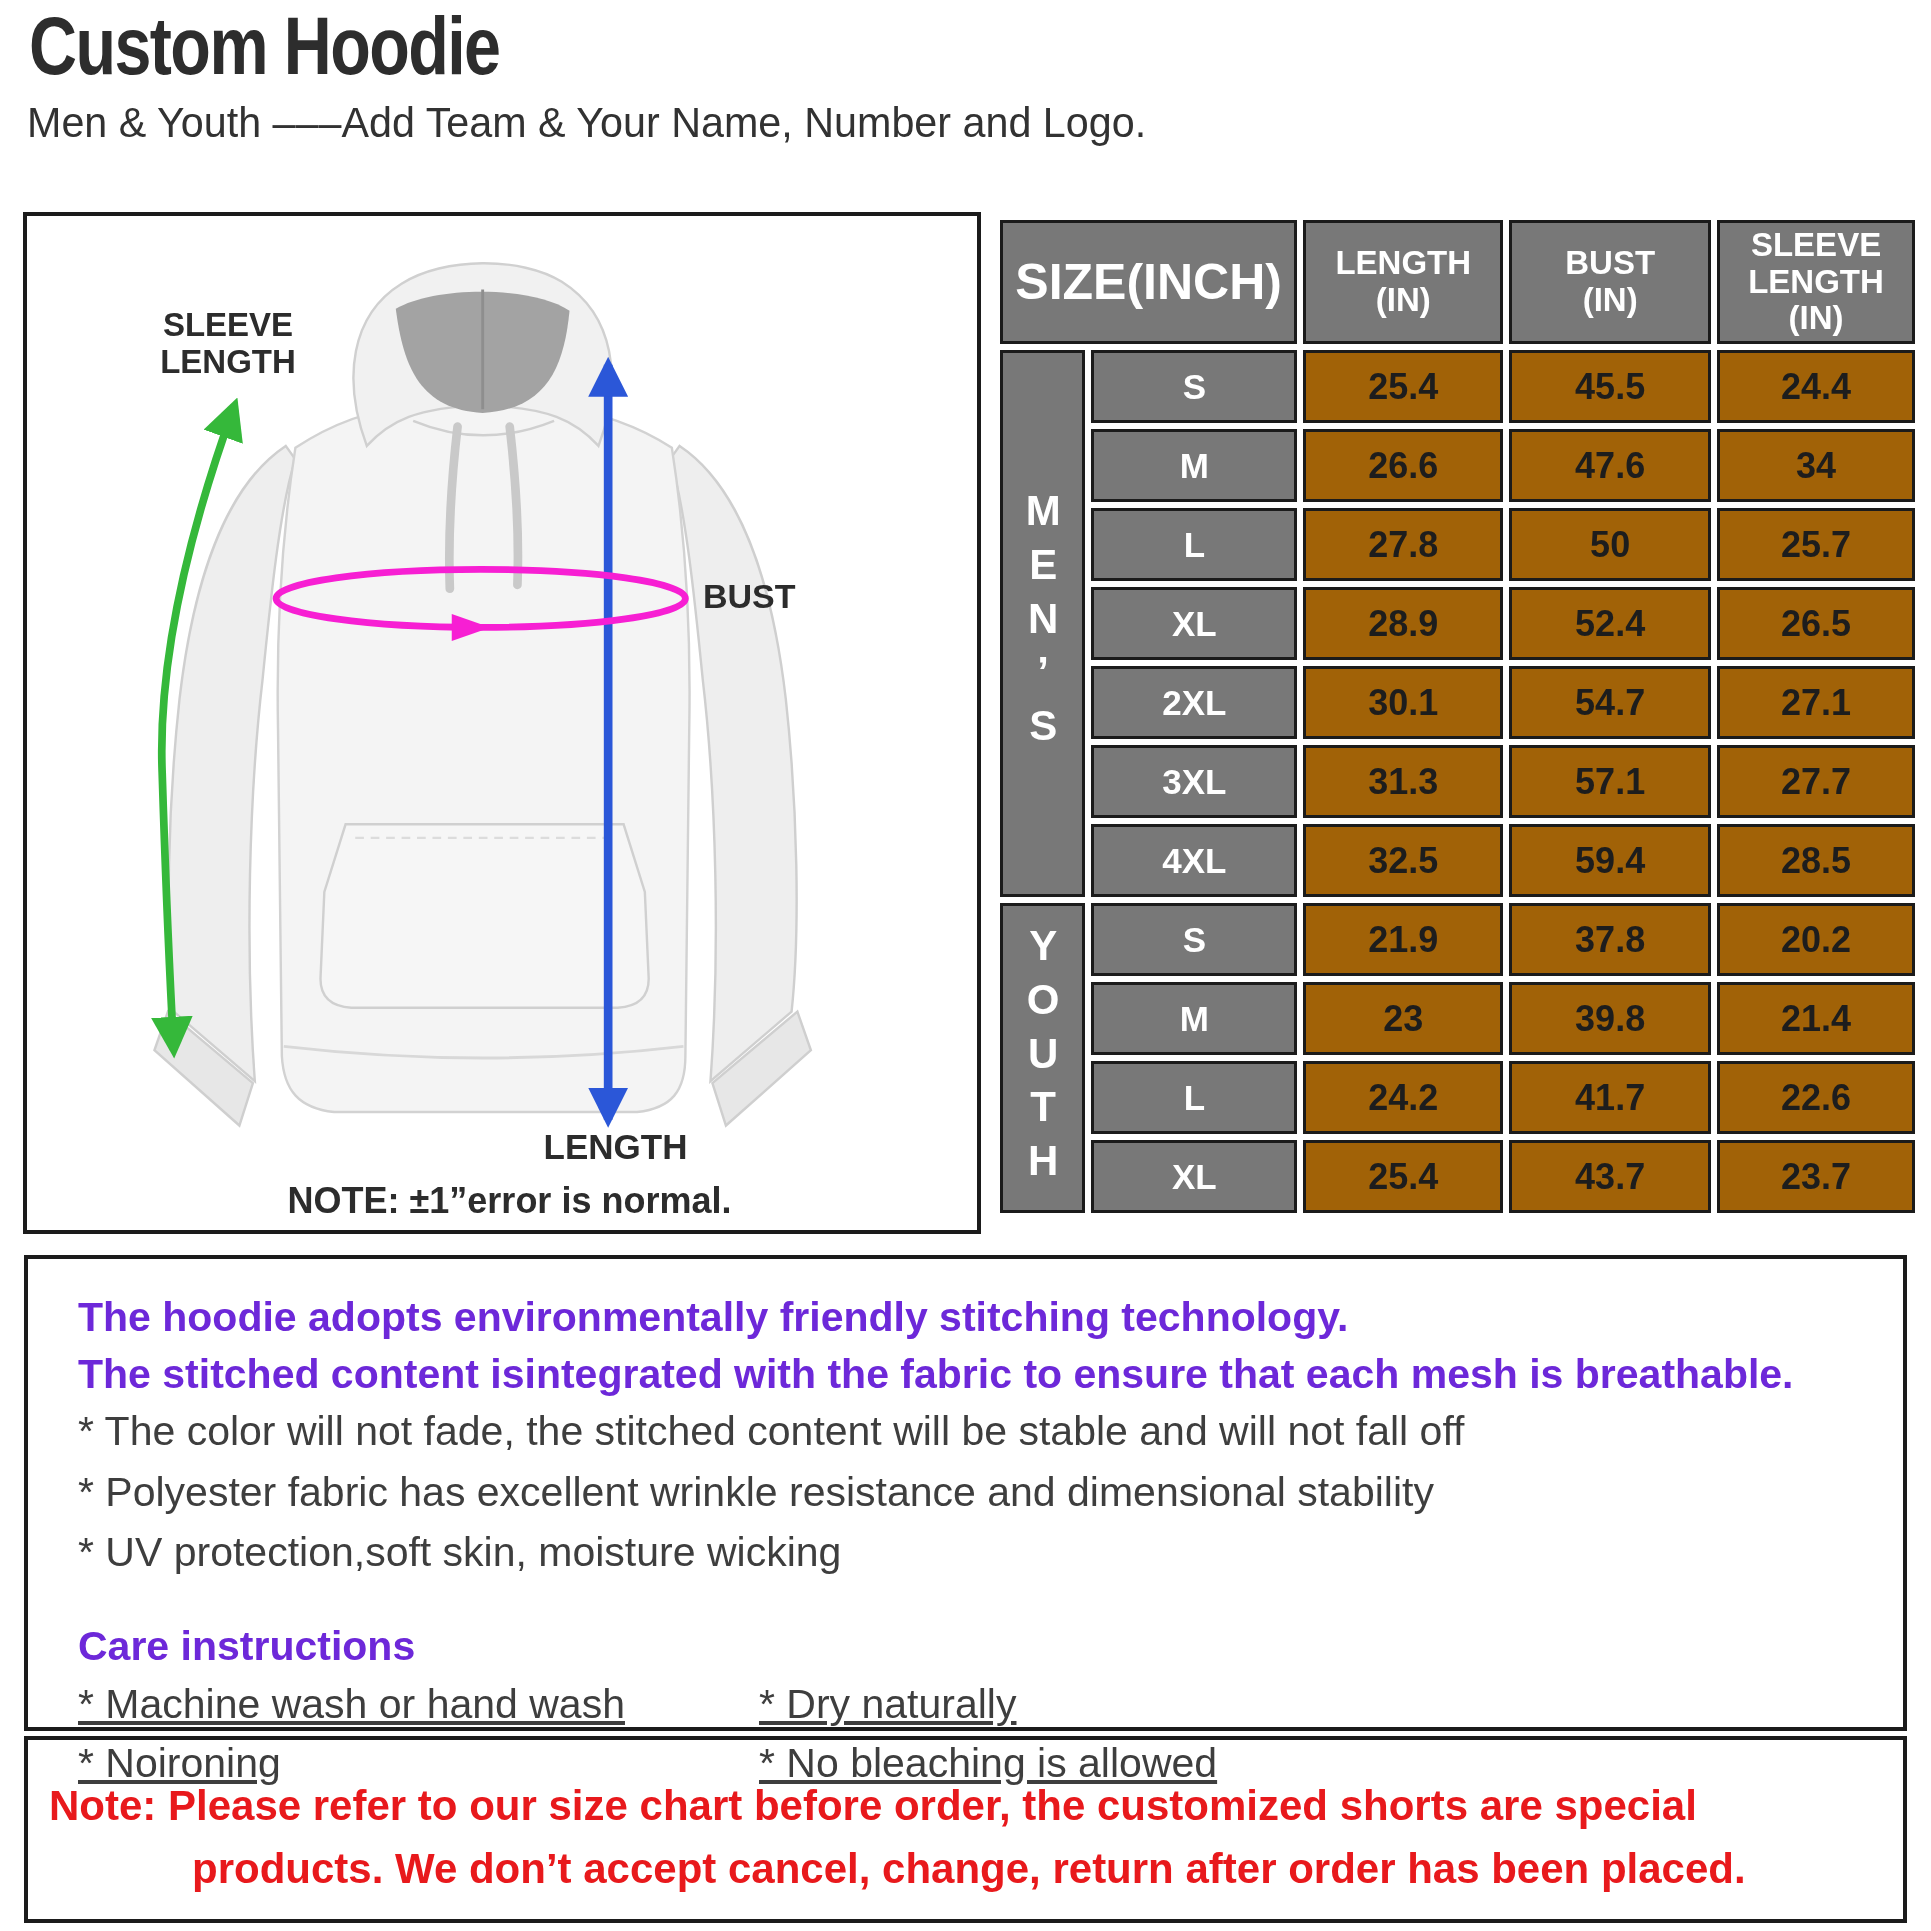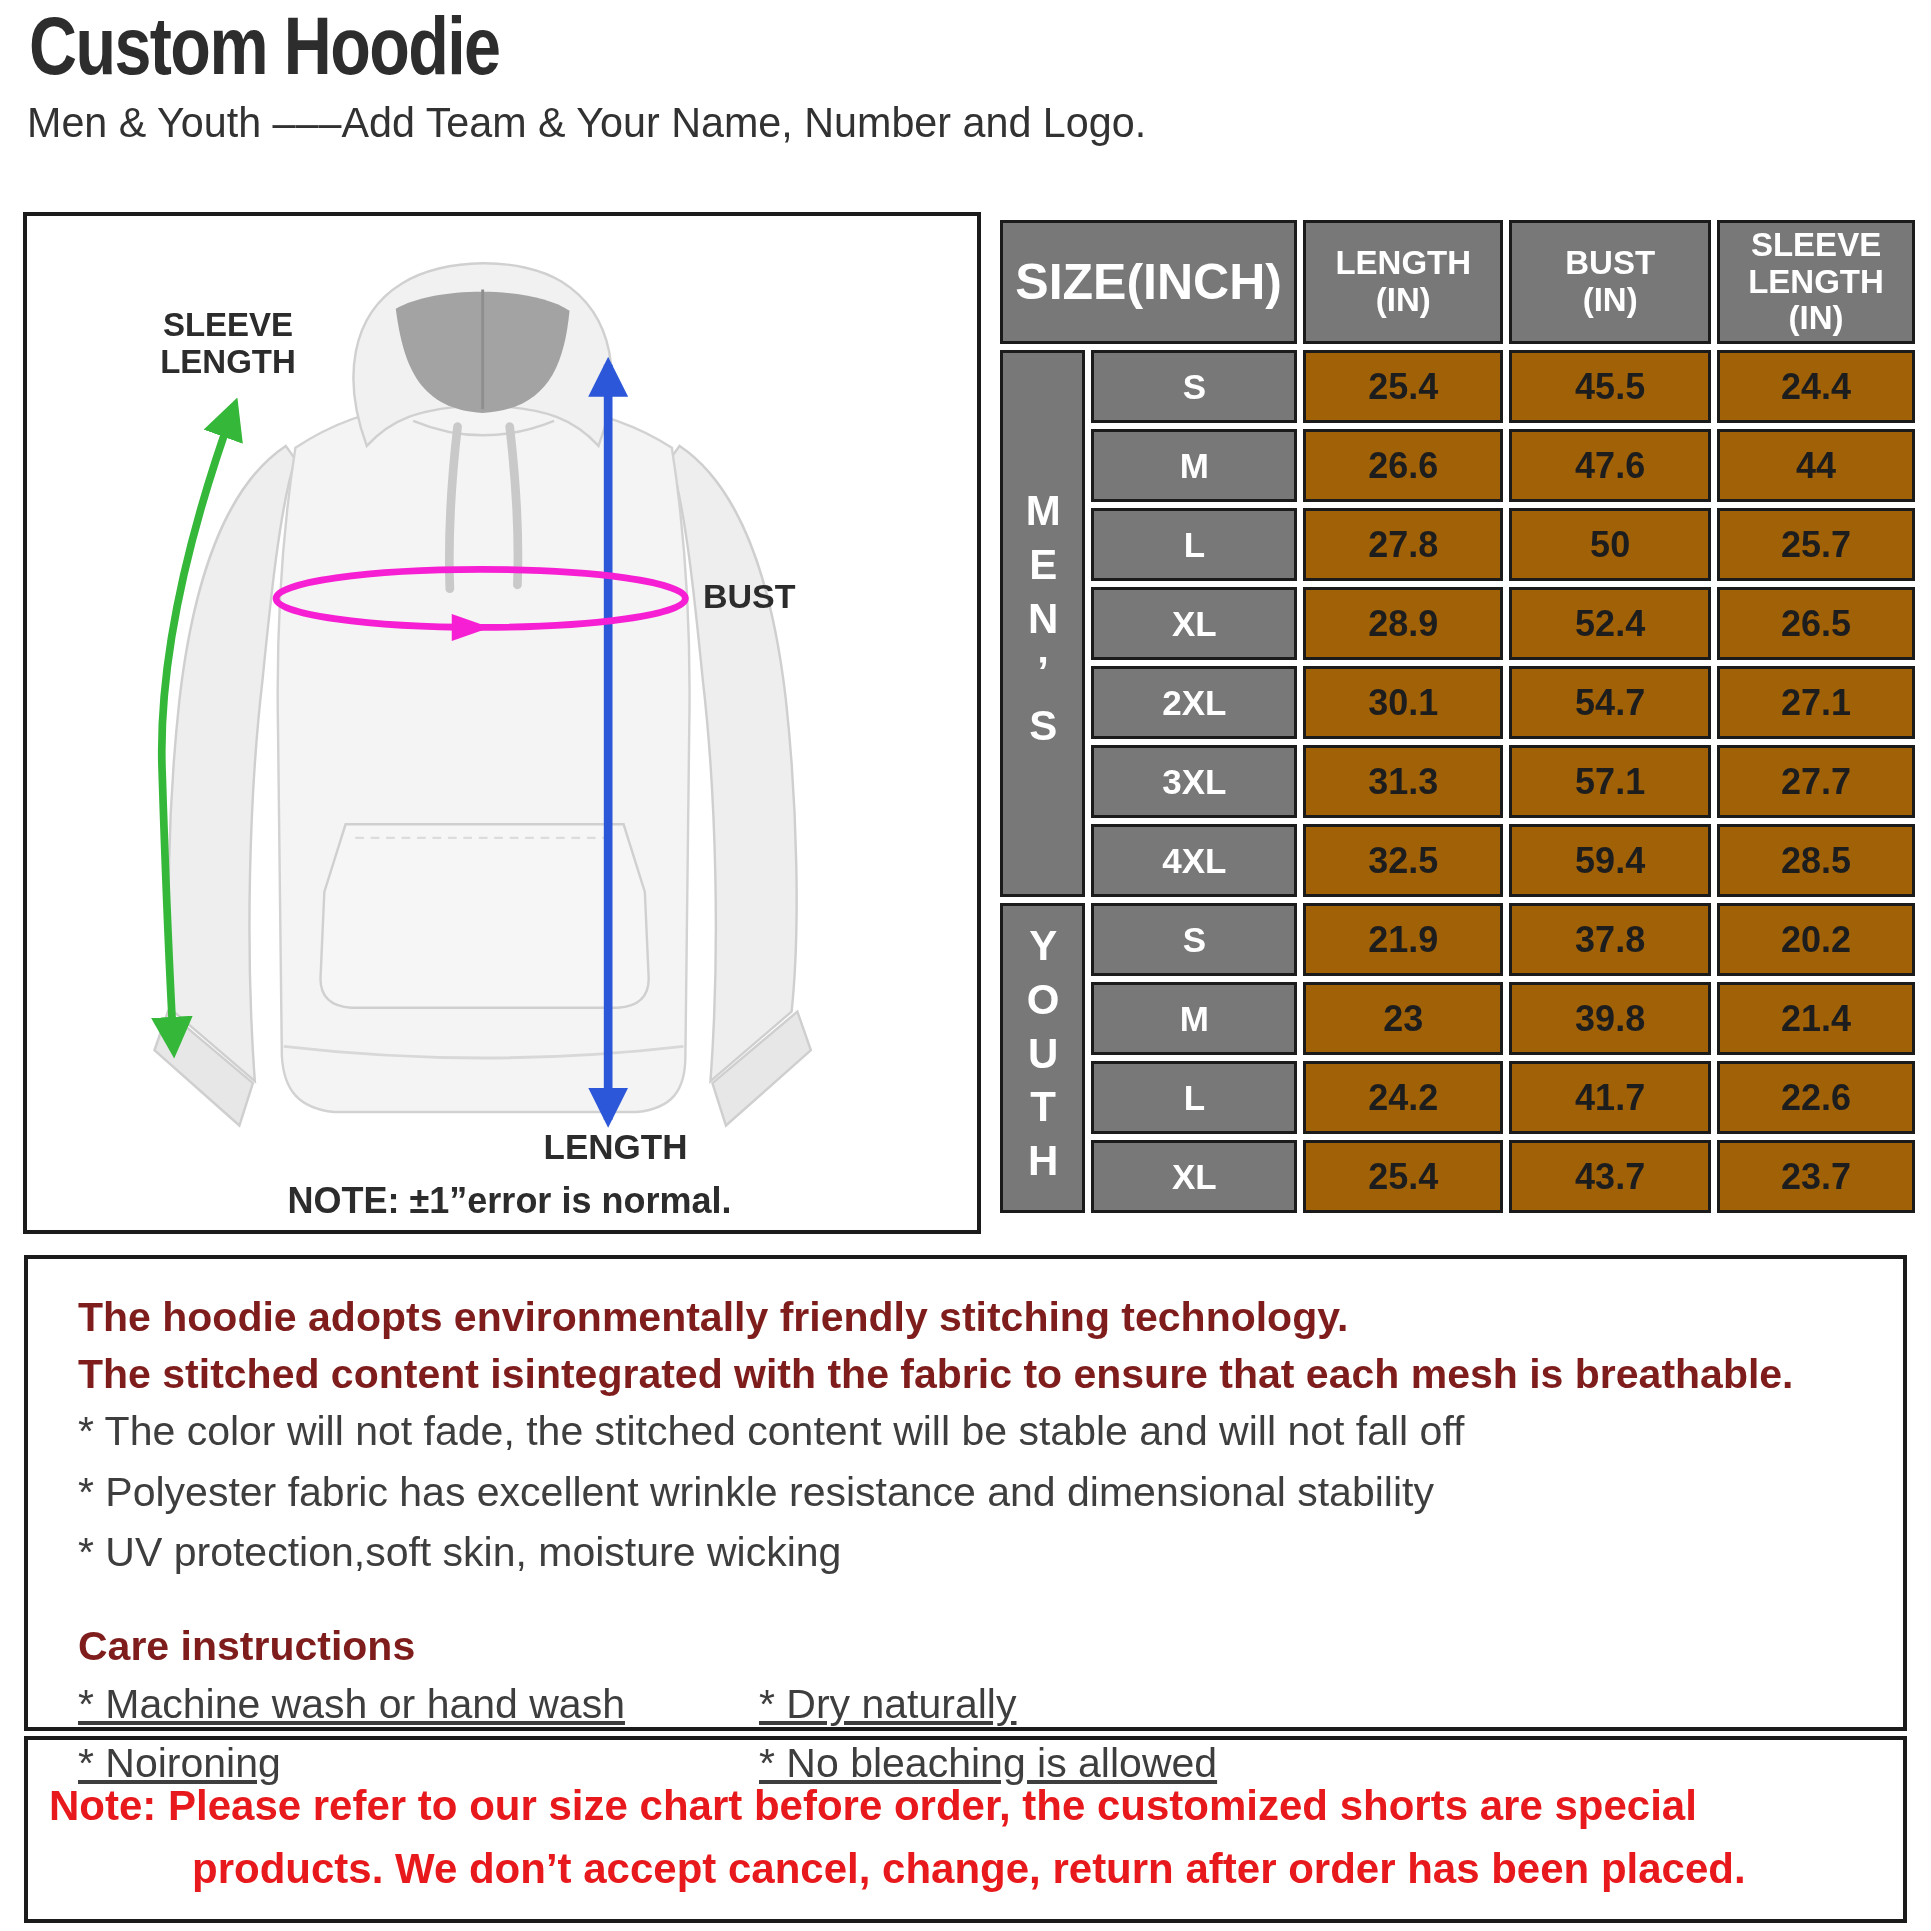--- a/index.html
+++ b/index.html
@@ -33,21 +33,21 @@
   .ch{font-size:33px;line-height:1.12;white-space:pre-line;}
   .size{font-size:35px;}
   .v{background:#a16207;color:#1d1d1d;font-weight:700;font-size:36px;}
   .vlabel{writing-mode:vertical-rl;text-orientation:upright;font-size:42px;
           letter-spacing:6.8px;line-height:1;display:inline-block;}
 
   
   .desc-box{position:absolute;left:24px;top:1255px;width:1883px;height:476px;
             border:4.8px solid #1b1b1b;box-sizing:border-box;padding:33px 25px 0 50px;}
   .desc-box p{margin:0 0 9.7px 0;font-size:41px;color:#3e3e3e;line-height:1.23;}
-  .desc-box p.b{font-weight:700;color:#7f1d1d;margin-bottom:6.8px;}
+  .desc-box p.b{font-weight:700;color:#6d28d9;margin-bottom:6.8px;}
   .care-h{margin-top:44px !important;font-size:39px;}
   .care-grid{display:grid;grid-template-columns:681px auto;margin-top:7.7px;}
   .care-grid p{margin:0 0 8px 0;text-decoration:underline;}
 
   
   .note-box{position:absolute;left:24px;top:1736px;width:1883px;height:187px;
             border:4.8px solid #1b1b1b;box-sizing:border-box;color:#e8191c;
             font-weight:700;font-size:42px;padding-top:42px;}
   .nline1{margin-left:21px;}
   .nline2{margin-left:164px;margin-top:15.4px;}
@@ -136,21 +136,21 @@
         <td class="g" rowspan="7"><span class="vlabel">MEN’S</span></td>
         <td class="g size">S</td>
         <td class="v">25.4</td>
         <td class="v">45.5</td>
         <td class="v">24.4</td>
       </tr>
       <tr>
         <td class="g size">M</td>
         <td class="v">26.6</td>
         <td class="v">47.6</td>
-        <td class="v">44</td>
+        <td class="v">34</td>
       </tr>
       <tr>
         <td class="g size">L</td>
         <td class="v">27.8</td>
         <td class="v">50</td>
         <td class="v">25.7</td>
       </tr>
       <tr>
         <td class="g size">XL</td>
         <td class="v">28.9</td>

